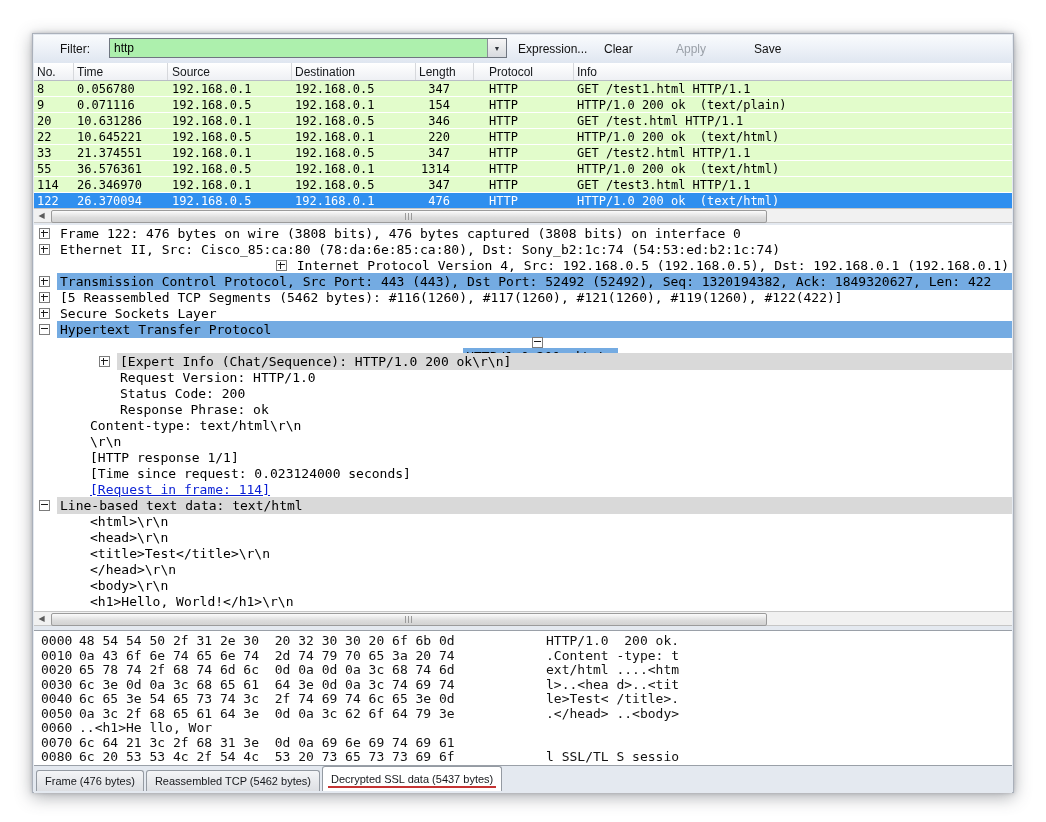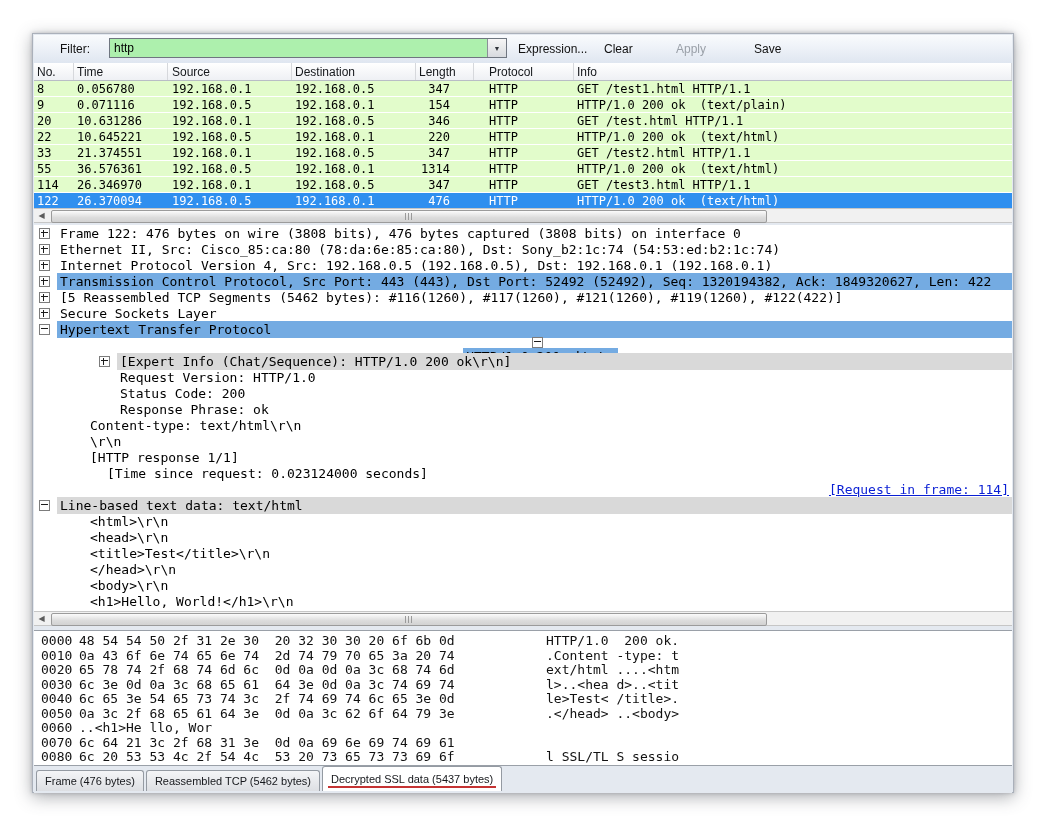--- a/index.html
+++ b/index.html
@@ -196,21 +196,21 @@
 
     <div class="dtree" id="detail-rows">
         <div class="drow" style="padding-left: 5px;">
           <span class="exp plus"></span>
           <span class="dtext">Frame 122: 476 bytes on wire (3808 bits), 476 bytes captured (3808 bits) on interface 0</span>
         </div>
         <div class="drow" style="padding-left: 5px;">
           <span class="exp plus"></span>
           <span class="dtext">Ethernet II, Src: Cisco_85:ca:80 (78:da:6e:85:ca:80), Dst: Sony_b2:1c:74 (54:53:ed:b2:1c:74)</span>
         </div>
-        <div class="drow" style="padding-left: 5px;">
+        <div class="drow" style="padding-left: 22px; justify-content: flex-end;">
           <span class="exp plus"></span>
           <span class="dtext">Internet Protocol Version 4, Src: 192.168.0.5 (192.168.0.5), Dst: 192.168.0.1 (192.168.0.1)</span>
         </div>
         <div class="drow" style="padding-left: 5px;">
           <span class="exp plus"></span>
           <span class="dtext bg-blue">Transmission Control Protocol, Src Port: 443 (443), Dst Port: 52492 (52492), Seq: 1320194382, Ack: 1849320627, Len: 422</span>
         </div>
         <div class="drow" style="padding-left: 5px;">
           <span class="exp plus"></span>
           <span class="dtext">[5 Reassembled TCP Segments (5462 bytes): #116(1260), #117(1260), #121(1260), #119(1260), #122(422)]</span>
@@ -242,24 +242,24 @@
         </div>
         <div class="drow" style="padding-left: 53px;">
           <span class="dtext">Content-type: text/html\r\n</span>
         </div>
         <div class="drow" style="padding-left: 53px;">
           <span class="dtext">\r\n</span>
         </div>
         <div class="drow" style="padding-left: 53px;">
           <span class="dtext">[HTTP response 1/1]</span>
         </div>
-        <div class="drow" style="padding-left: 53px; margin-left: 17px;">
+        <div class="drow" style="padding-left: 53px;">
           <span class="dtext">[Time since request: 0.023124000 seconds]</span>
         </div>
-        <div class="drow" style="padding-left: 53px; justify-content: flex-end;">
+        <div class="drow" style="padding-left: 53px;">
           <span class="dtext dlink">[Request in frame: 114]</span>
         </div>
         <div class="drow" style="padding-left: 5px;">
           <span class="exp minus"></span>
           <span class="dtext bg-gray">Line-based text data: text/html</span>
         </div>
         <div class="drow" style="padding-left: 53px;">
           <span class="dtext">&lt;html&gt;\r\n</span>
         </div>
         <div class="drow" style="padding-left: 53px;">

